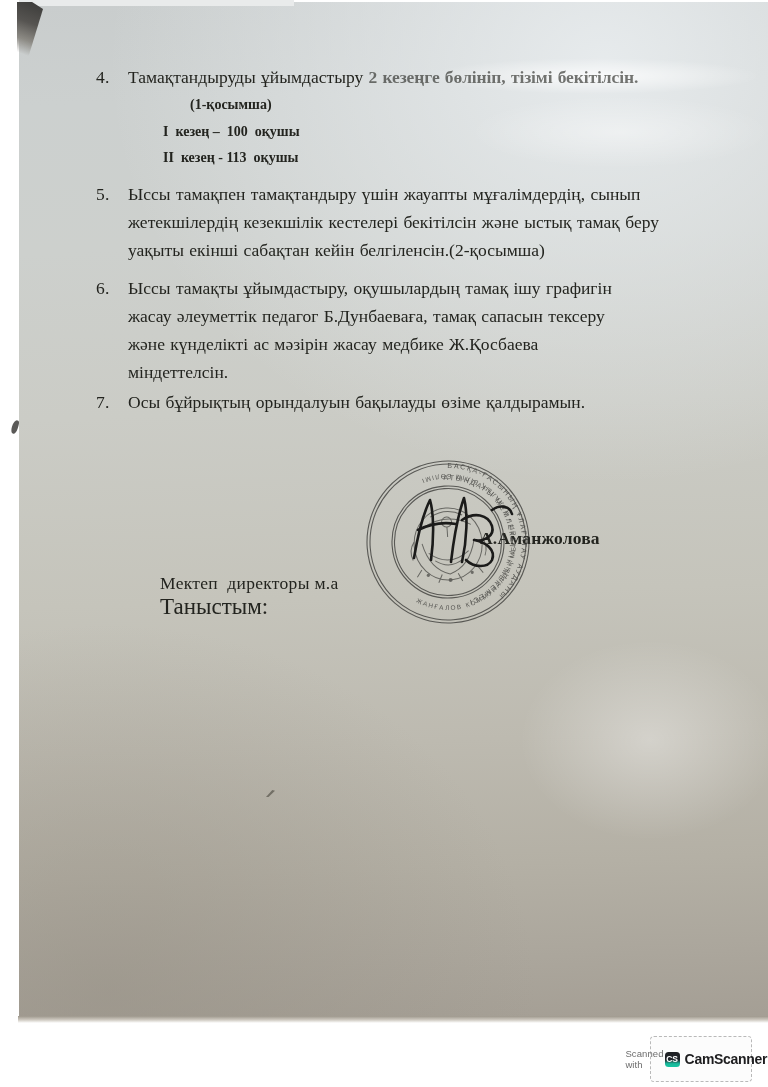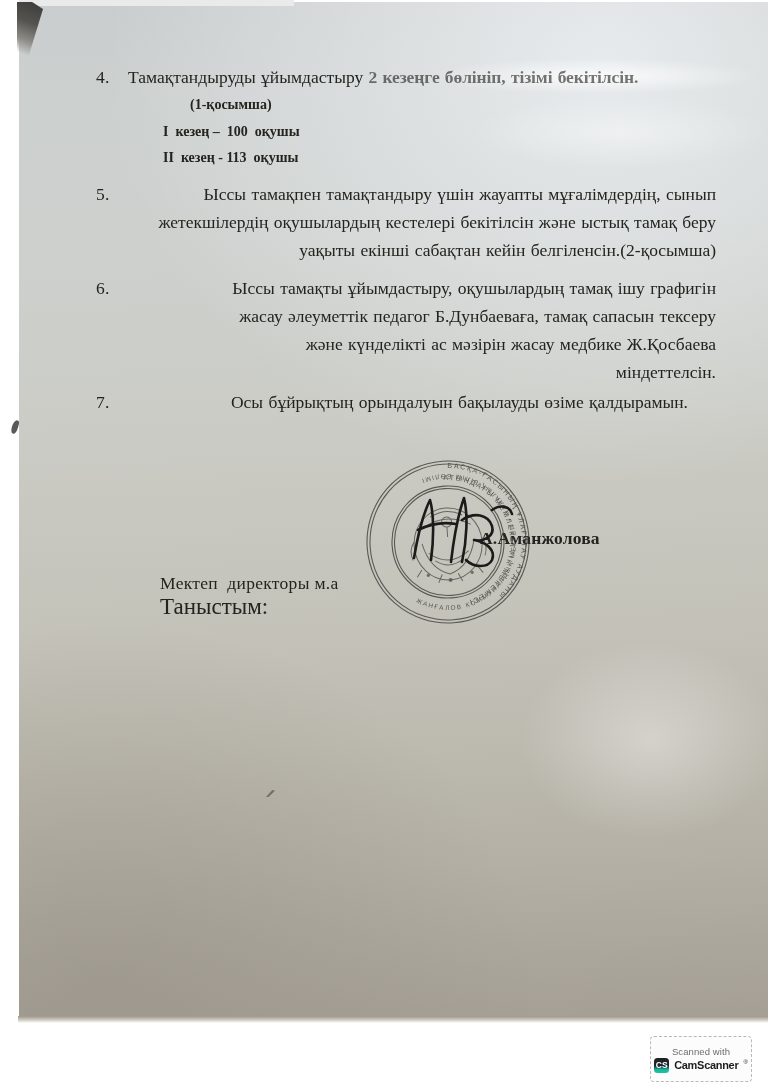--- a/index.html
+++ b/index.html
@@ -140,21 +140,21 @@
     flex: 0 0 32px;
     text-align: left;
     letter-spacing: .2px;
   }
   .item-text {
     width: 588px;
     text-align: justify;
     text-justify: inter-word;
     word-spacing: 1px;
   }
-  .item-text .last-line { display: block; text-align: right; }
+  .item-text .last-line { display: block; text-align: left; }
   .tail-bold {
     font-weight: bold;
     opacity: .62;
     filter: blur(0.55px);
     letter-spacing: -0.1px;
   }
 
   #item-4 { left: 96px; top: 63px; width: 620px; }
   .sub-line {
     position: absolute;
@@ -228,21 +228,20 @@
   .camscanner-badge {
     position: absolute;
     left: 650px;
     top: 1036px;
     width: 100px;
     height: 44px;
     border: 1px dashed #b9b9b9;
     border-radius: 4px;
     background: #fcfcfc;
     display: flex;
-    flex-direction: column;
     align-items: center;
     justify-content: center;
     gap: 1px;
   }
   .cs-top {
     font-family: "Liberation Sans", "DejaVu Sans", sans-serif;
     font-size: 9.5px;
     color: #6d6d6d;
     letter-spacing: .1px;
   }
@@ -256,21 +255,21 @@
     font-family: "Liberation Sans", "DejaVu Sans", sans-serif;
     font-size: 8.5px;
     font-weight: bold;
     display: flex;
     align-items: center;
     justify-content: center;
     line-height: 1;
   }
   .cs-word {
     font-family: "Liberation Sans", "DejaVu Sans", sans-serif;
-    font-size: 11px;
+    font-size: 14px;
     font-weight: bold;
     color: #1d1d1f;
     letter-spacing: -.3px;
   }
   .cs-tm {
     font-family: "Liberation Sans", "DejaVu Sans", sans-serif;
     font-size: 6px;
     color: #1d1d1f;
     align-self: flex-start;
     margin-top: 1px;
@@ -298,21 +297,21 @@
       <span class="item-text"><span>Тамақтандыруды  ұйымдастыру  </span><span class="tail-bold">2 кезеңге бөлініп, тізімі бекітілсін.</span></span>
     </div>
     <div class="sub-line" id="sub-kosymsha">(1-қосымша)</div>
     <div class="sub-line" id="sub-stage-1">I  кезең –  100  оқушы</div>
     <div class="sub-line" id="sub-stage-2">II  кезең - 113  оқушы</div>
 
     <div class="numbered-item" id="item-5">
       <span class="item-num">5.</span>
       <span class="item-text">
         <span class="last-line">Ыссы  тамақпен  тамақтандыру   үшін   жауапты   мұғалімдердің,  сынып</span>
-        <span class="last-line">жетекшілердің   оқушылардың  кестелері  бекітілсін және ыстық тамақ беру</span>
+        <span class="last-line">жетекшілердің   кезекшілік  кестелері  бекітілсін және ыстық тамақ беру</span>
         <span class="last-line">уақыты  екінші  сабақтан  кейін  белгіленсін.(2-қосымша)</span>
       </span>
     </div>
 
     <div class="numbered-item" id="item-6">
       <span class="item-num">6.</span>
       <span class="item-text">
         <span class="last-line">Ыссы   тамақты    ұйымдастыру,    оқушылардың  тамақ    ішу    графигін</span>
         <span class="last-line">жасау   әлеуметтік  педагог   Б.Дунбаеваға,   тамақ   сапасын   тексеру</span>
         <span class="last-line">және  күнделікті      ас     мәзірін     жасау     медбике     Ж.Қосбаева</span>

